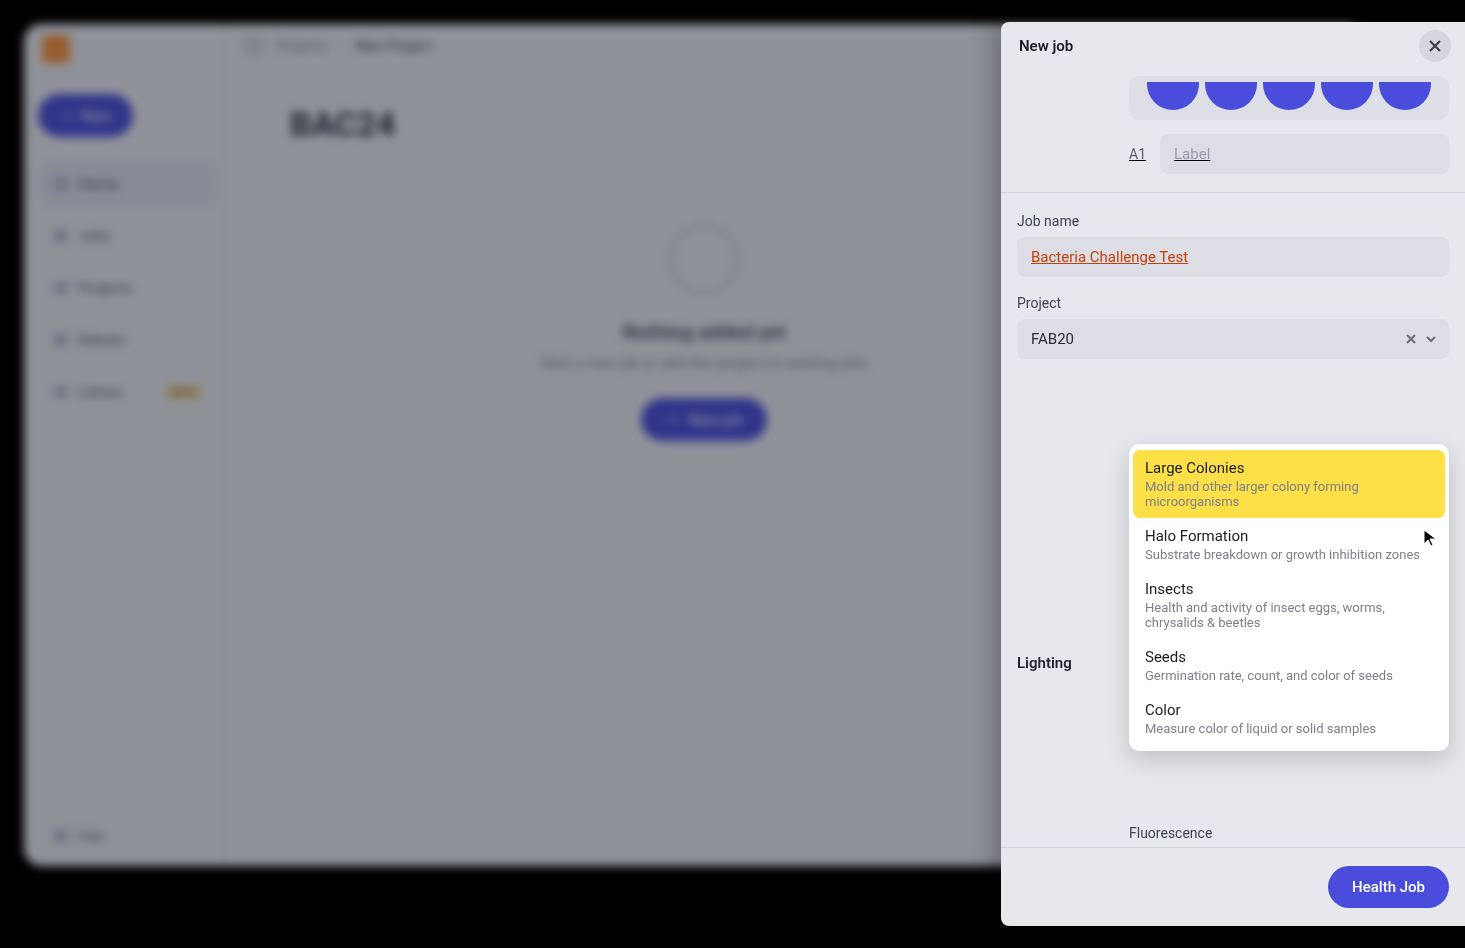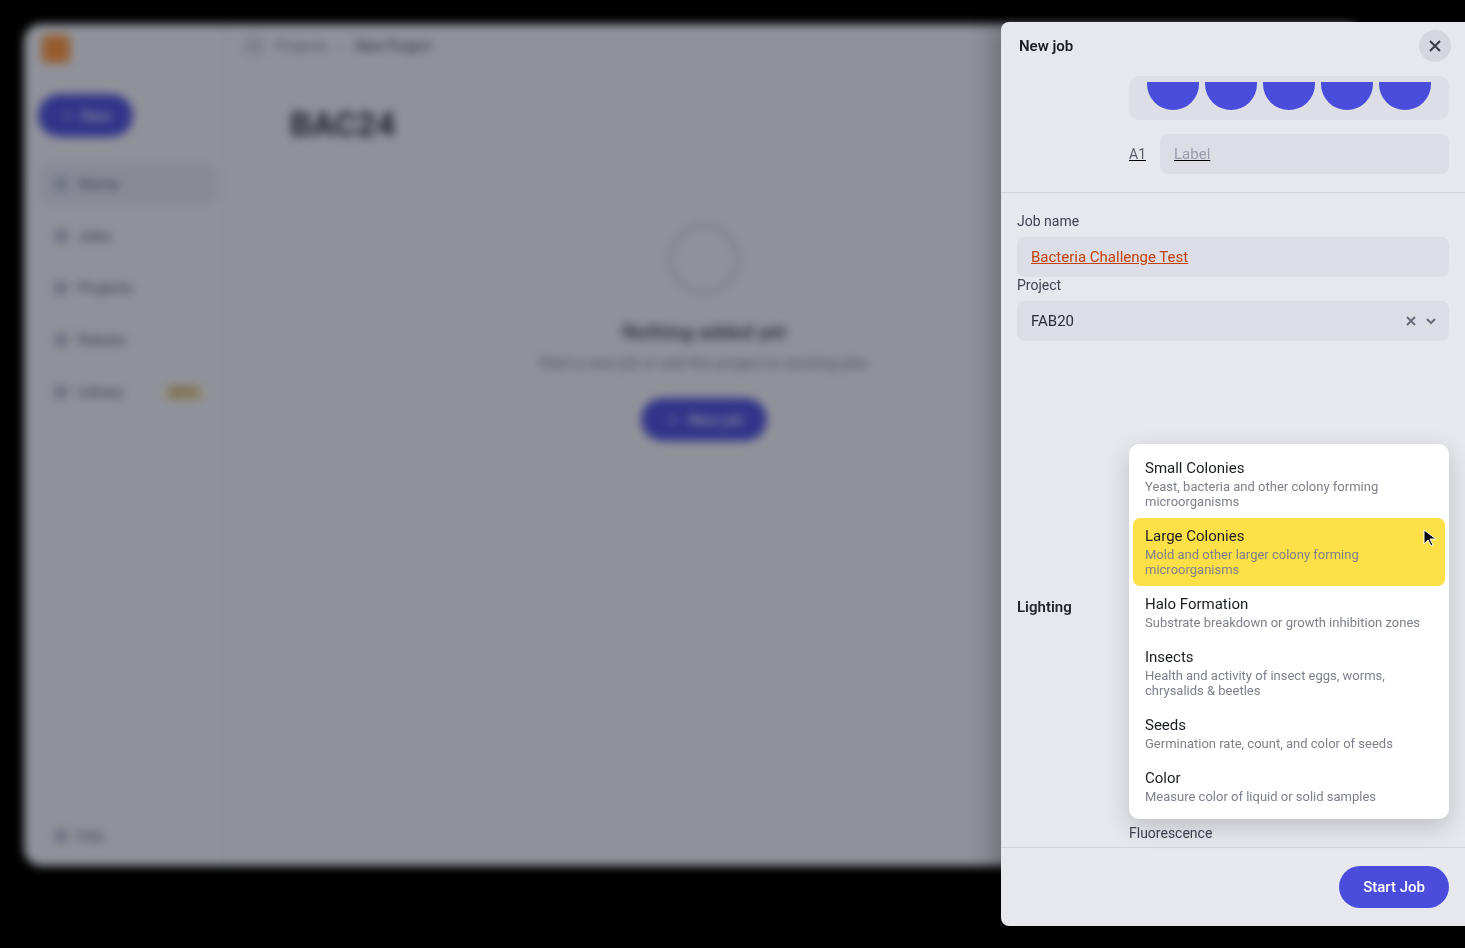--- a/index.html
+++ b/index.html
@@ -50,38 +50,38 @@
 .well{width:52px;height:28px;border-radius:0 0 28px 28px;background:#4a4ddb;}
 .label-row{display:flex;align-items:center;gap:14px;margin-left:112px;margin-bottom:18px;text-decoration:underline;}
 .label-row .code{color:#5a5d6a;font-size:14px;}
 .label-input{flex:1;height:40px;background:#dcdde5;border:none;border-radius:8px;padding:0 14px;font-size:15px;color:#3a3c46;}
 .label-input::placeholder{color:#9a9cad;}
 
 .hr{height:1px;background:#d2d3dc;margin:0 -16px 20px;}
 
 .section-row{display:flex;gap:18px;}
 .section-label{width:94px;font-size:15px;font-weight:600;color:#24252d;padding-top:2px;}
-.section-fields{flex:1;display:flex;flex-direction:column;}
+.section-fields{flex:1;display:flex;flex-direction:column;gap:18px;}
 .field-label{font-size:14px;color:#3f4250;margin-bottom:8px;display:flex;align-items:center;gap:6px;}
 .info-ic{width:14px;height:14px;border:1.5px solid #8a8c9a;border-radius:50%;display:inline-flex;align-items:center;justify-content:center;font-size:9px;color:#8a8c9a;}
 .txt-input{width:100%;height:40px;background:#dcdde5;border:none;border-radius:8px;padding:0 14px;font-size:15px;color:#c2410c;text-decoration:underline;}
 .select-box{width:100%;height:40px;background:#dcdde5;border-radius:8px;padding:0 10px 0 14px;font-size:15px;color:#2a2c36;display:flex;align-items:center;justify-content:space-between;cursor:pointer;}
 .select-box.open{background:#fff;}
 .select-icons{display:flex;align-items:center;gap:4px;}
 .select-icons svg{width:16px;height:16px;stroke:#6a6c7a;stroke-width:2;fill:none;}
 
 .dropdown{position:absolute;left:128px;right:16px;top:374px;background:#fff;border-radius:10px;box-shadow:0 8px 24px rgba(0,0,0,.18);padding:6px 4px;z-index:30;}
 .dd-item{padding:9px 12px;border-radius:7px;cursor:pointer;}
 .dd-item:hover,.dd-item.hover{background:#fde047;}
 .dd-title{font-size:15px;color:#1b1d24;margin-bottom:2px;}
 .dd-sub{font-size:13px;color:#7d7f8c;}
 .cursor{position:absolute;width:14px;height:18px;pointer-events:none;z-index:40;}
 .cursor svg{width:14px;height:18px;}
 
-.lighting-row{position:absolute;left:16px;top:528px;display:flex;}
+.lighting-row{position:absolute;left:16px;top:584px;display:flex;}
 .lighting-label{width:94px;font-size:15px;font-weight:600;color:#24252d;}
 .fluo{position:absolute;left:128px;top:755px;font-size:14px;color:#3f4250;}
 
 .drawer-foot{height:78px;display:flex;align-items:center;justify-content:flex-end;padding:0 16px;}
 .start-btn{background:#4a4ddb;color:#fff;border:none;border-radius:22px;padding:12px 24px;font-size:15px;font-weight:500;cursor:pointer;}
 .foot-sep{height:1px;background:#d2d3dc;margin:0;}
 </style>
 </head>
 <body>
 
@@ -188,24 +188,20 @@
                 <svg viewBox="0 0 16 16">
                     <path d="M4 6 L8 10 L12 6"></path>
                   </svg>
               </span>
             </div>
           </div>
         </div>
       </div>
 
       <div class="dropdown">
-        <div class="dd-item">
-          <div class="dd-title">Small Colonies</div>
-          <div class="dd-sub">Yeast, bacteria and other colony forming microorganisms</div>
-        </div>
         <div class="dd-item hover">
           <div class="dd-title">Large Colonies</div>
           <div class="dd-sub">Mold and other larger colony forming microorganisms</div>
         </div>
         <div class="dd-item">
           <div class="dd-title">Halo Formation</div>
           <div class="dd-sub">Substrate breakdown or growth inhibition zones</div>
         </div>
         <div class="dd-item">
           <div class="dd-title">Insects</div>
@@ -229,17 +225,17 @@
 
       <div class="lighting-row">
         <div class="lighting-label">Lighting</div>
       </div>
       <div class="fluo">Fluorescence</div>
 
     </div>
 
     <div class="foot-sep"></div>
     <div class="drawer-foot">
-      <button class="start-btn">Start Job</button>
+      <button class="start-btn">Health Job</button>
     </div>
   </div>
 
 </div>
 
 </body></html>

